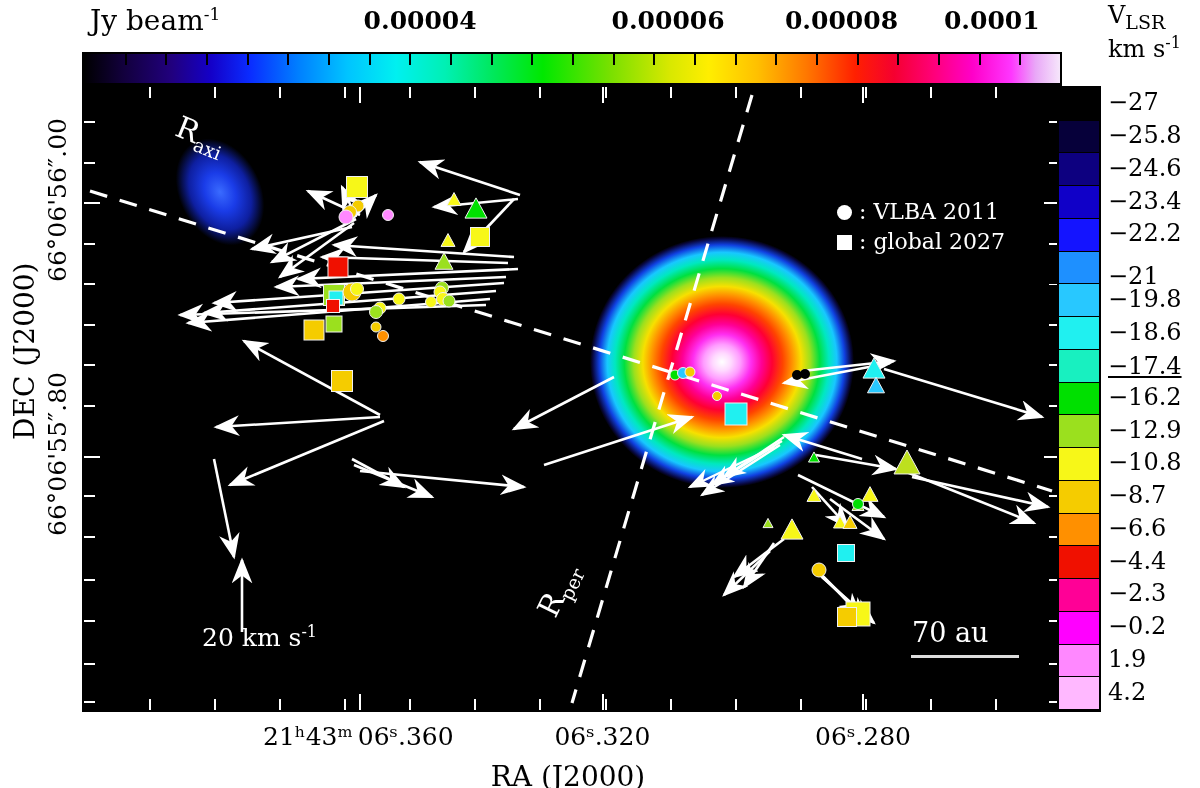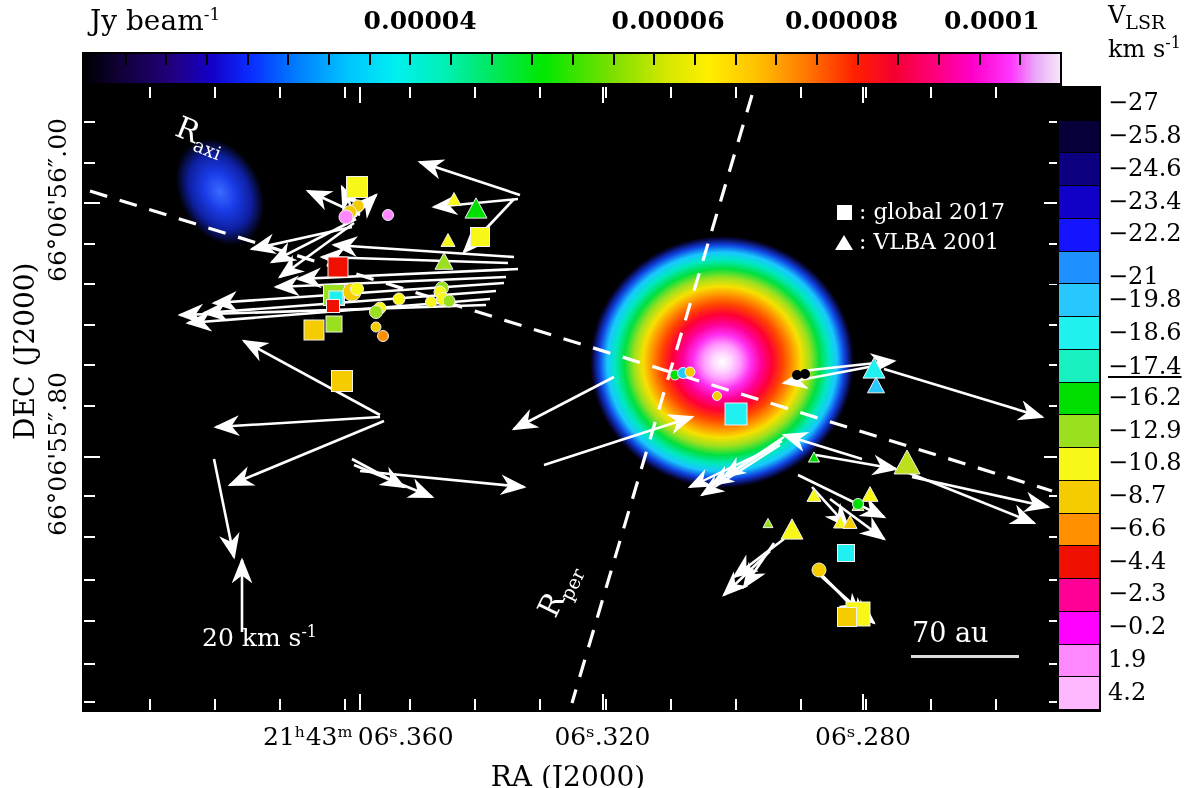--- a/index.html
+++ b/index.html
@@ -278,29 +278,29 @@
       <div id="vecscale-lbl">
         <span>20 km s</span><sup class="sup">-1</sup>
       </div>
 
       <div id="aubar-lbl">70 au</div>
       <div id="aubar-line"></div>
 
       <div id="legend">
         <div class="leg-row">
           <span class="leg-sym">
-              <i class="sym-sq"></i>
+              <i class="sym-circ"></i>
             </span>
-          <span class="leg-txt">: global 2017</span>
+          <span class="leg-txt">: VLBA 2011</span>
         </div>
         <div class="leg-row">
           <span class="leg-sym">
-              <i class="sym-tri"></i>
+              <i class="sym-sq"></i>
             </span>
-          <span class="leg-txt">: VLBA 2001</span>
+          <span class="leg-txt">: global 2027</span>
         </div>
       </div>
 
       <div id="plot-ticks">
           <div class="tick-l" style="top: 34.265px; width: 11px;"></div>
           <div class="tick-r" style="top: 34.265px; width: 11px;"></div>
           <div class="tick-l" style="top: 74.76px; width: 11px;"></div>
           <div class="tick-r" style="top: 74.76px; width: 11px;"></div>
           <div class="tick-l" style="top: 115.255px; width: 16px;"></div>
           <div class="tick-r" style="top: 115.255px; width: 16px;"></div>

